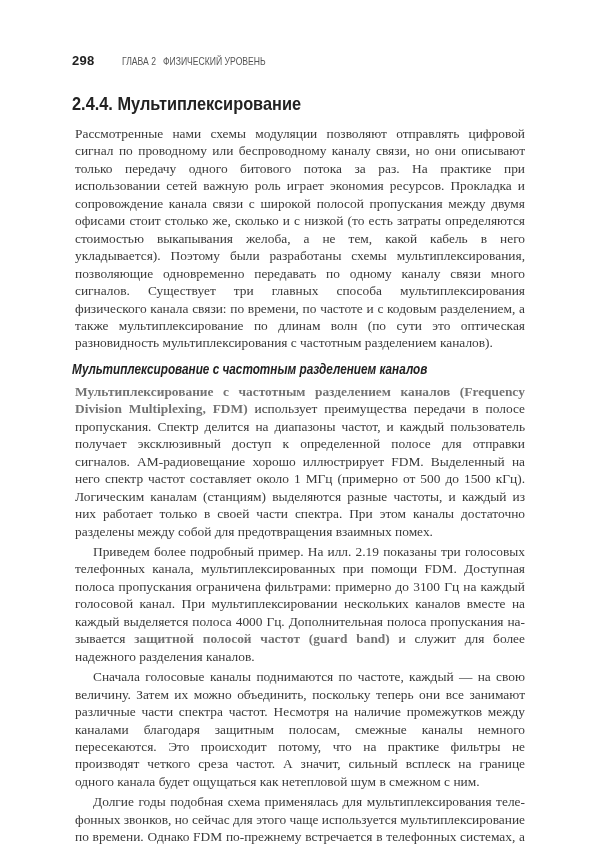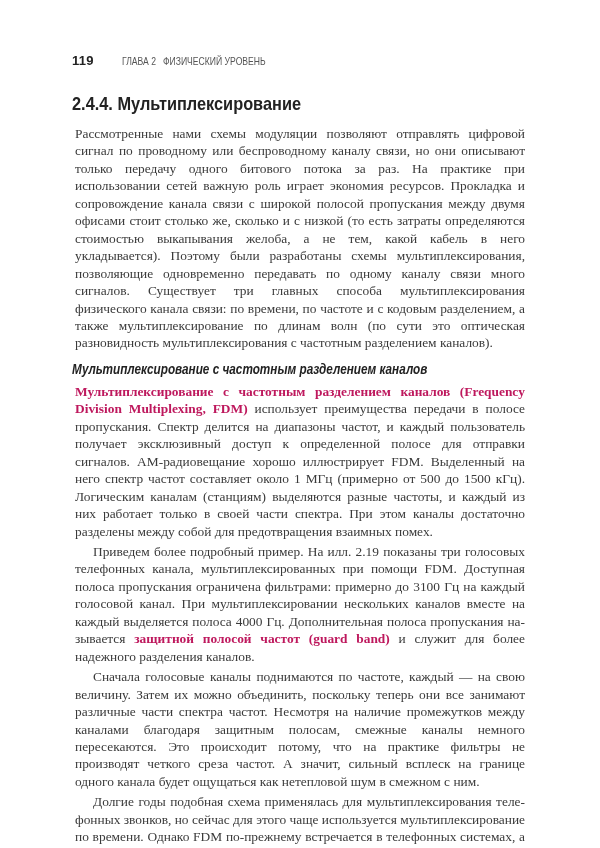--- a/index.html
+++ b/index.html
@@ -91,30 +91,30 @@
       font-size: 14px;
       color: #222;
       margin: 8px 0 5px 0;
       transform: scaleX(0.84);
       transform-origin: left center;
       white-space: nowrap;
       line-height: 18px;
     }
     .term {
       font-weight: bold;
-      color: #be185d;
+      color: #737373;
     }
   </style>
 </head>
 <body>
 
 <div class="page">
 
   <div class="running-head">
-    <span class="page-number">119</span>
+    <span class="page-number">298</span>
     <span class="chapter-label">ГЛАВА 2</span>
     <span class="chapter-title">ФИЗИЧЕСКИЙ УРОВЕНЬ</span>
   </div>
 
   <h2 class="section-heading">2.4.4. Мультиплексирование</h2>
 
   <div class="body-text">
     <p>Рассмотренные нами схемы модуляции позволяют отправлять цифровой сигнал по проводному или беспроводному каналу связи, но они описывают только передачу одного битового потока за раз. На практике при использовании сетей важную роль играет экономия ресурсов. Прокладка и сопровождение канала связи с широкой полосой пропускания между двумя офисами стоит столько же, сколько и с низкой (то есть затраты определяются стоимостью выкапывания желоба, а не тем, какой кабель в него укладывается). Поэтому были разработаны схемы мультиплексирования, позволяющие одновременно передавать по одному каналу связи много сигналов. Существует три главных способа мультиплексирования физического канала связи: по времени, по ча­стоте и с кодовым разделением, а также мультиплексирование по длинам волн (по сути это оптическая разновидность мультиплексирования с частотным разделением каналов).</p>
 
     <div class="subheading">Мультиплексирование с частотным разделением каналов</div>

